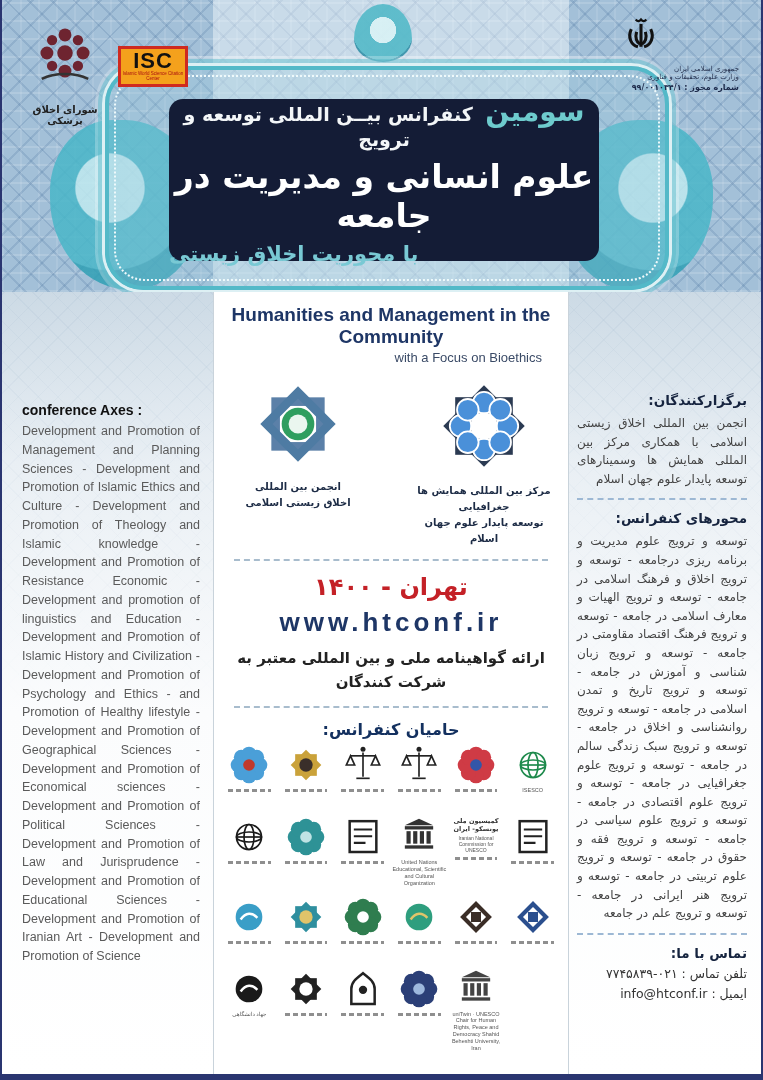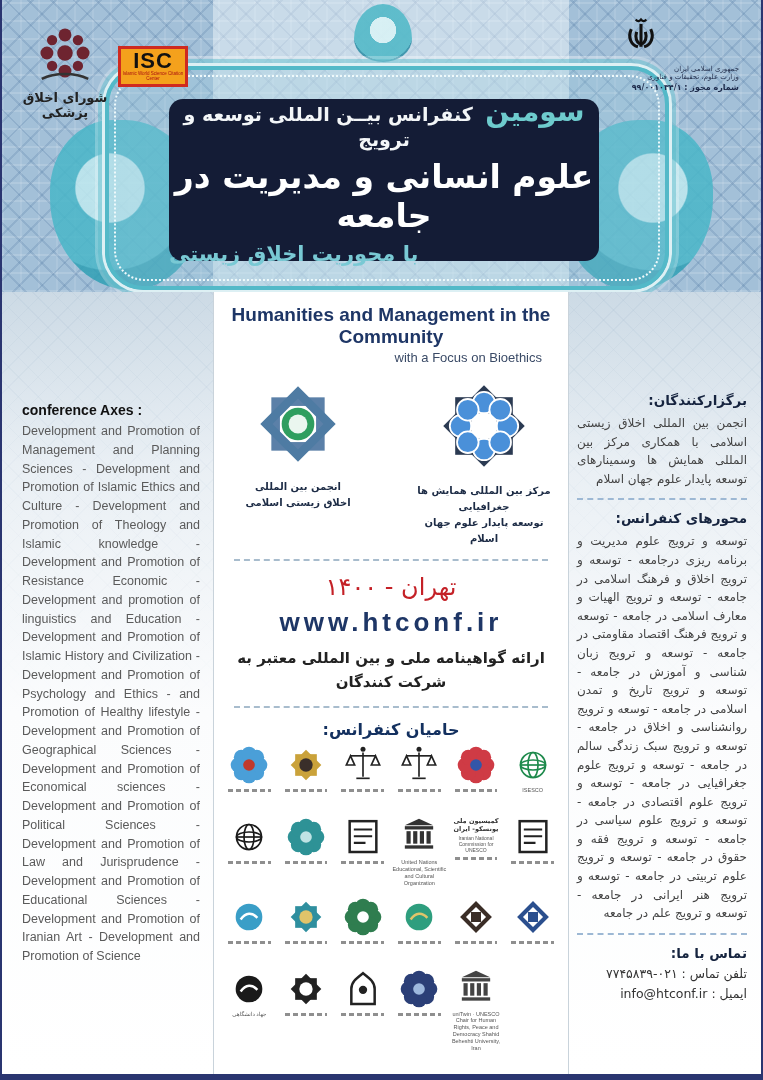--- a/index.html
+++ b/index.html
@@ -29,21 +29,21 @@
     background:radial-gradient(circle at 50% 45%, #d9f2f5 0 30%, #53b9c8 31% 70%, #3390a8 71% 100%);opacity:.9;}
   .navybox{position:absolute;left:167px;top:99px;width:430px;height:162px;background:#141c36;border-radius:14px;
     display:flex;flex-direction:column;align-items:flex-start;justify-content:center;gap:7px;text-align:center;}
   .t-line1{font-size:19px;font-weight:bold;color:#f3f6f8;}
   .t-line1 .hl{font-size:28px;color:#6ecbcd;margin-left:6px;}
   .t-line2{font-size:33px;font-weight:bold;color:#ffffff;letter-spacing:1px;}
   .t-line3{font-size:21px;font-weight:bold;color:#79c9d4;}
 
   
   .seal{position:absolute;left:20px;top:22px;width:86px;text-align:center;}
-  .seal .cap{font-size:13px;color:#222;margin-top:2px;font-weight:bold;}
+  .seal .cap{font-size:10px;color:#222;margin-top:16px;font-weight:bold;}
   .isc{position:absolute;left:116px;top:46px;width:64px;background:#f4a11c;border:3px solid #cf2a20;
     text-align:center;padding:1px 0 2px;}
   .isc .big{font-size:22px;font-weight:bold;color:#111;letter-spacing:1px;line-height:1;}
   .isc .cap{font-size:4.5px;color:#a11;line-height:1.1;}
   .gov{position:absolute;right:22px;top:16px;width:120px;}
   .gov .l1{font-size:7px;color:#26324f;margin-top:1px;}
   .gov .l2{font-size:7px;color:#26324f;}
   .gov .lic{font-size:8px;color:#1d2a4a;font-weight:bold;margin-top:2px;}
 
   
@@ -69,21 +69,21 @@
   .etitle{text-align:center;color:#3a4a66;}
   .etitle .row1{font-size:12.3px;white-space:nowrap;}
   .etitle .num{font-size:33px;font-weight:bold;color:#35a7ac;vertical-align:-7px;line-height:.8;}
   .etitle .ord{font-size:13px;font-weight:bold;vertical-align:9px;}
   .etitle .row2{font-size:19px;font-weight:bold;color:#1e3666;margin-top:2px;}
   .etitle .row3{font-size:13px;margin:2px 26px 0 0;text-align:right;}
   .orgs{display:flex;justify-content:center;gap:46px;margin-top:16px;}
   .org{width:140px;text-align:center;}
   .org .cap{font-size:10px;font-weight:bold;color:#1c2b45;line-height:1.6;margin-top:8px;}
   .dsep{border:none;border-top:2px dashed #a8bccd;margin:12px 20px;}
-  .city{font-size:24px;font-weight:normal;color:#c42127;text-align:center;margin-top:2px;}
+  .city{font-size:24px;font-weight:bold;color:#c42127;text-align:center;margin-top:2px;}
   .site{font-size:26px;font-weight:bold;color:#1e3666;text-align:center;letter-spacing:4px;margin-top:6px;}
   .cert{font-size:15px;font-weight:bold;color:#222;text-align:center;line-height:1.6;margin-top:8px;}
   .sph{font-size:16px;font-weight:bold;color:#13305f;text-align:center;margin:4px 0 6px;}
   .grid{display:grid;grid-template-columns:repeat(6,1fr);row-gap:10px;column-gap:2px;padding:0 8px;}
   .sp{display:flex;flex-direction:column;align-items:center;justify-content:flex-start;min-height:62px;}
   .sp-ico{width:40px;height:40px;}
   .sp-squig{width:78%;height:3px;margin-top:4px;
     background:repeating-linear-gradient(90deg,#8f8f8f 0 5px,transparent 5px 8px);}
   .sp-lbl{font-size:5.5px;color:#555;text-align:center;line-height:1.25;margin-top:2px;}
   .sp-fa{font-size:6.5px;font-weight:bold;color:#333;text-align:center;font-family:"DejaVu Sans",sans-serif;direction:rtl;}

